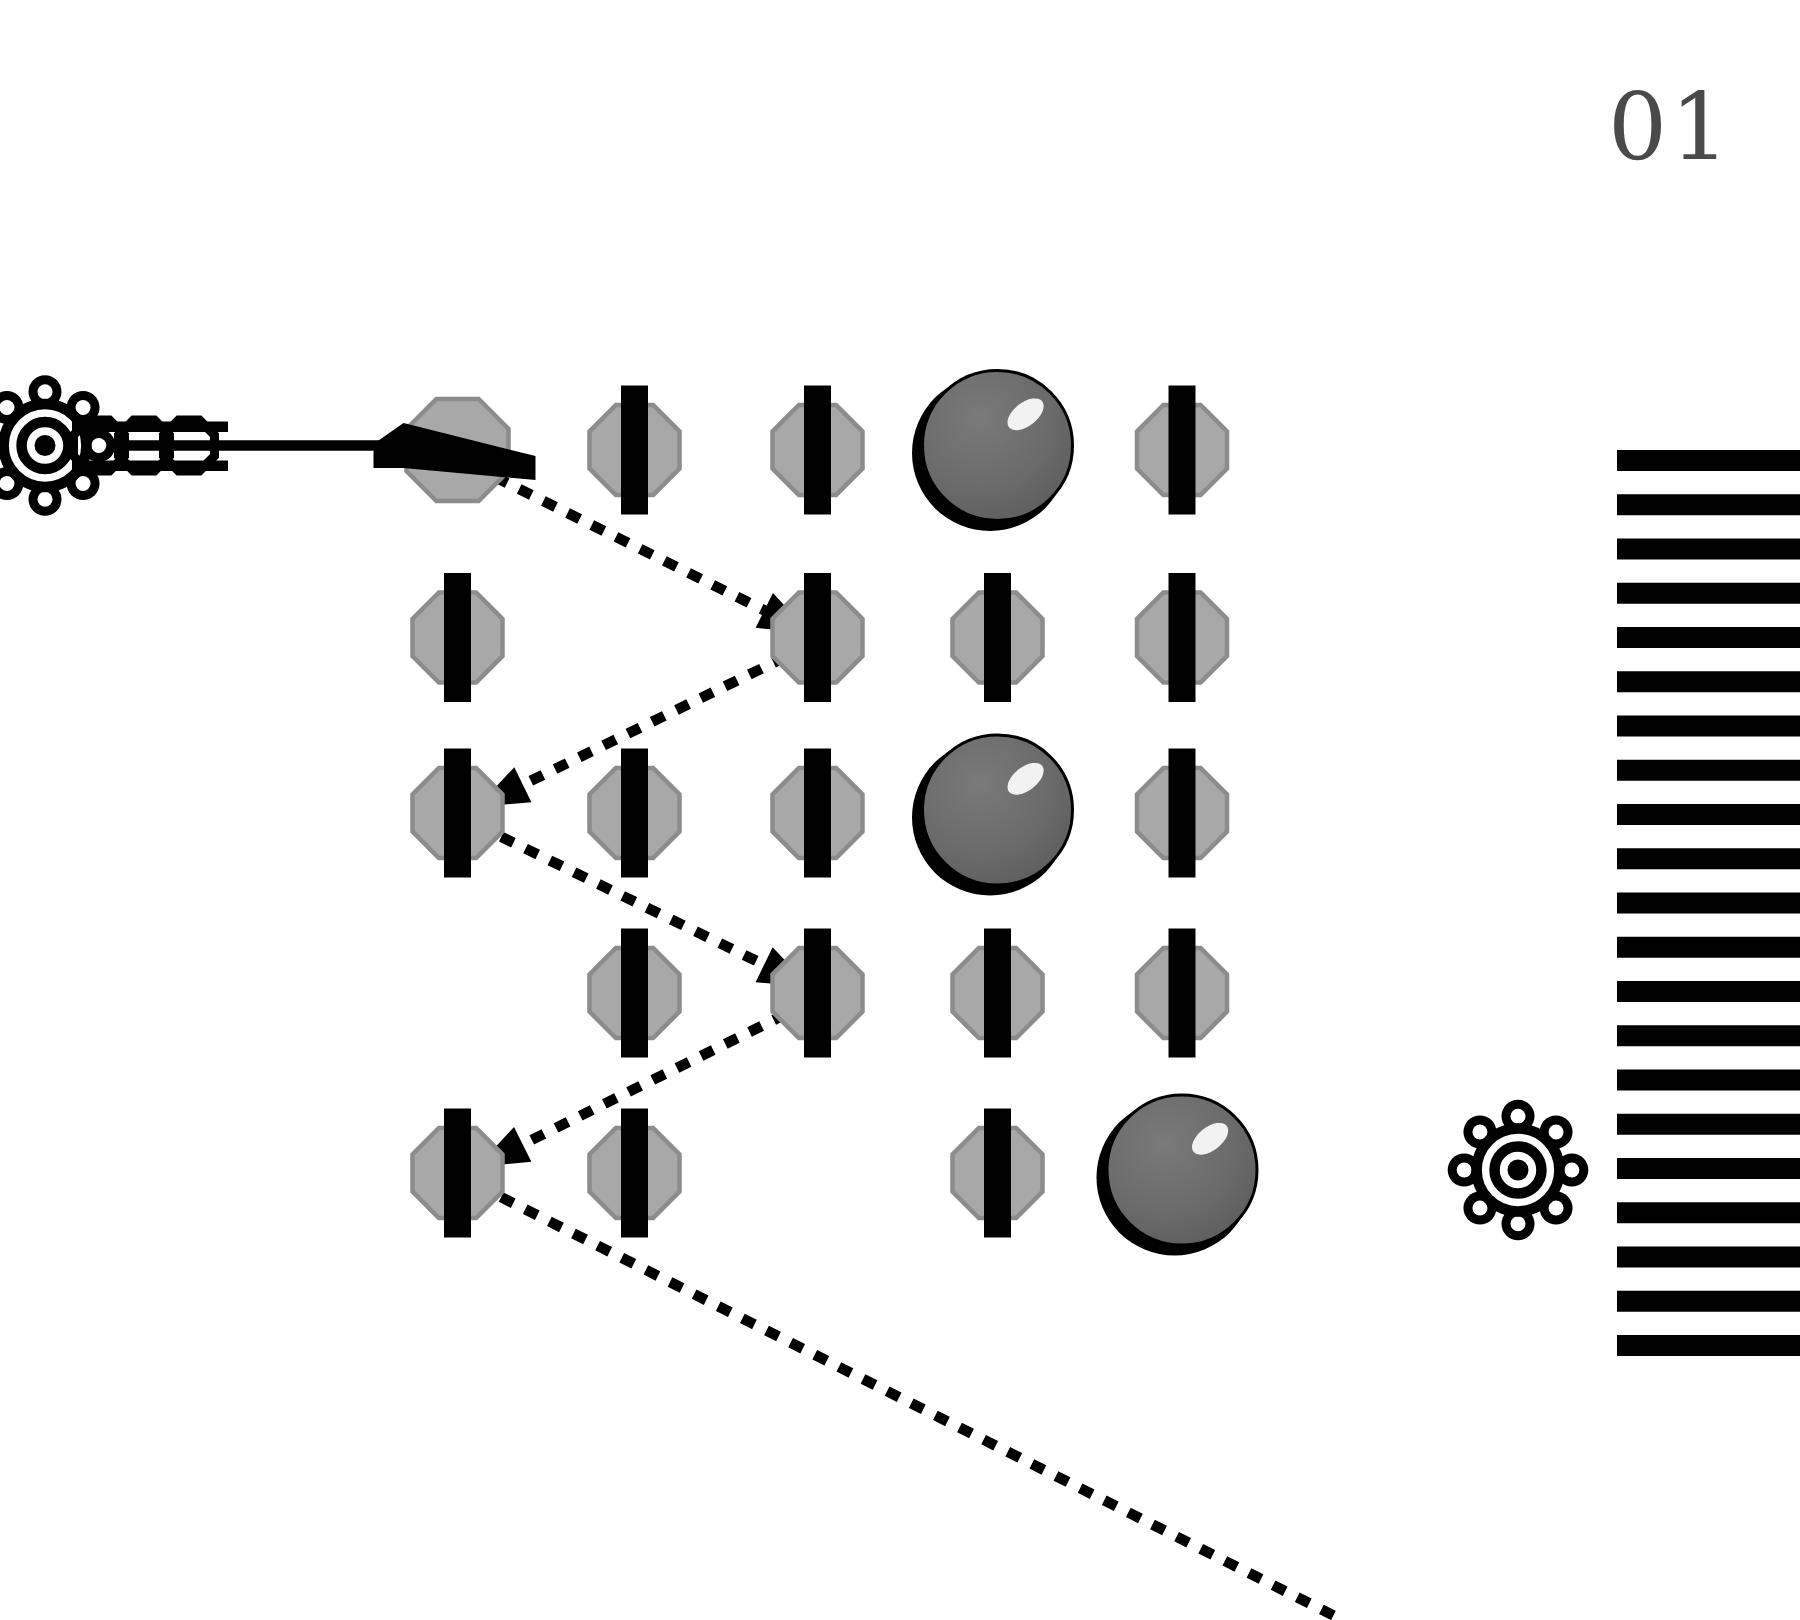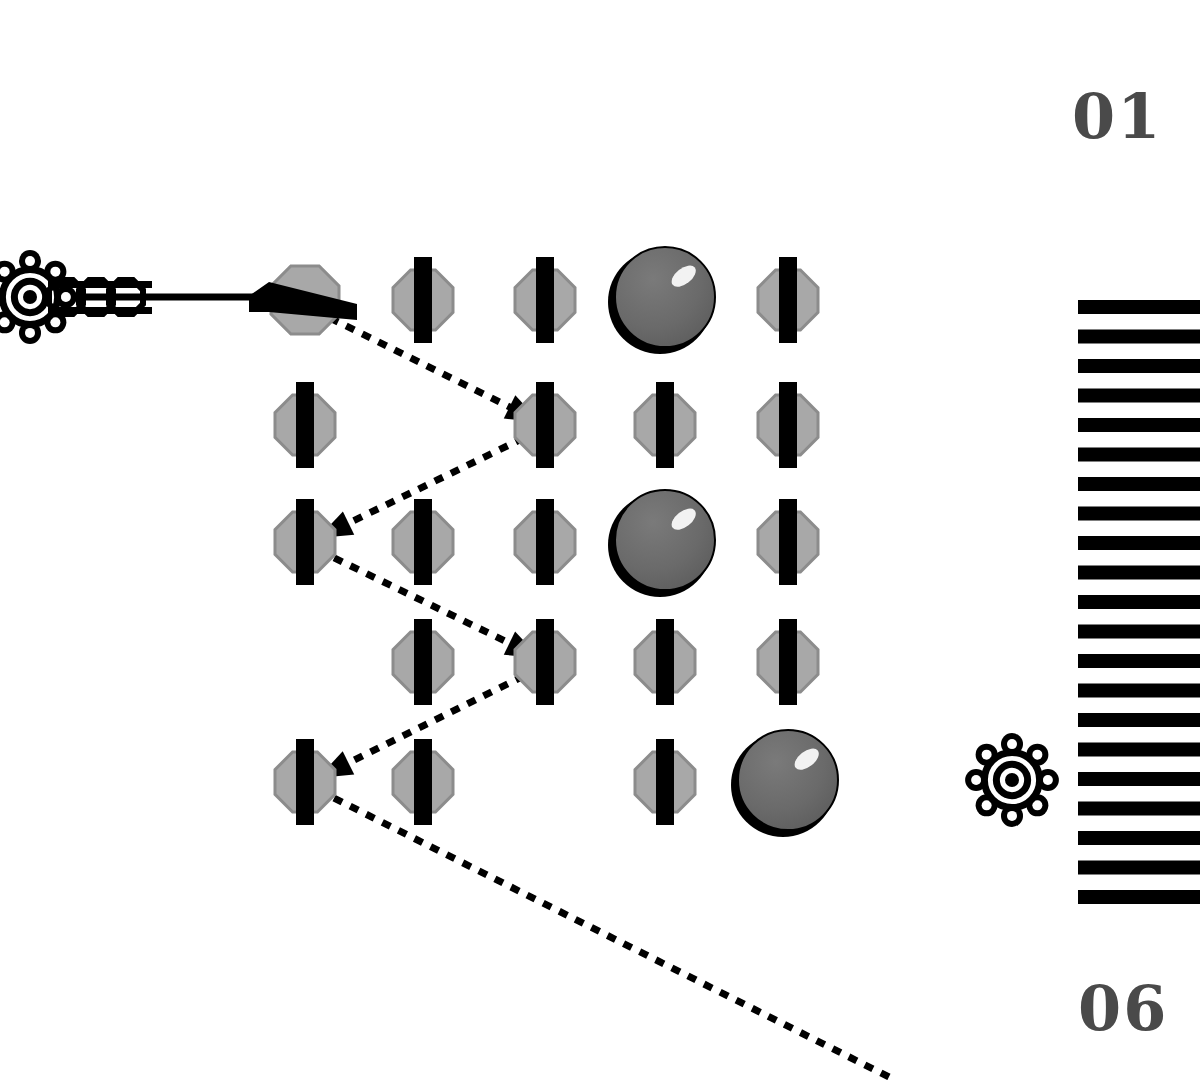--- a/index.html
+++ b/index.html
@@ -8,24 +8,23 @@
     font-family:"DejaVu Serif", serif;
     width:1200px;height:1080px;
     overflow:hidden;position:relative;
   }
   #stage{position:absolute;left:0;top:0;width:1200px;height:1080px;background:#fff;}
   svg#canvas{position:absolute;left:0;top:0;width:1200px;height:1080px;display:block;}
   .lbl{
     position:absolute;
     color:#4a4a4a;
     font-family:"DejaVu Serif", serif;
-    font-weight:700;
+    font-weight:400;
     letter-spacing:2px;
     white-space:nowrap;
-    margin-top:32px;
   }
   #label-top{left:1072px;top:48px;font-size:62px;}
   #label-bottom{left:1078px;top:940px;font-size:62px;}
 </style>
 </head>
 <body>
 
 <div id="stage">
 
   <svg id="canvas" viewBox="0 0 1200 1080" xmlns="http://www.w3.org/2000/svg">
@@ -232,15 +231,14 @@
           <rect x="1078" y="801.5" width="122" height="14" fill="#000000"></rect>
           <rect x="1078" y="831" width="122" height="14" fill="#000000"></rect>
           <rect x="1078" y="860.5" width="122" height="14" fill="#000000"></rect>
           <rect x="1078" y="890" width="122" height="14" fill="#000000"></rect>
         </g>
       </g>
   </svg>
 
   <div class="lbl" id="label-top">01</div>
 
-  <div class="lbl" id="label-bottom">06</div>
 
 </div>
 
 </body></html>

